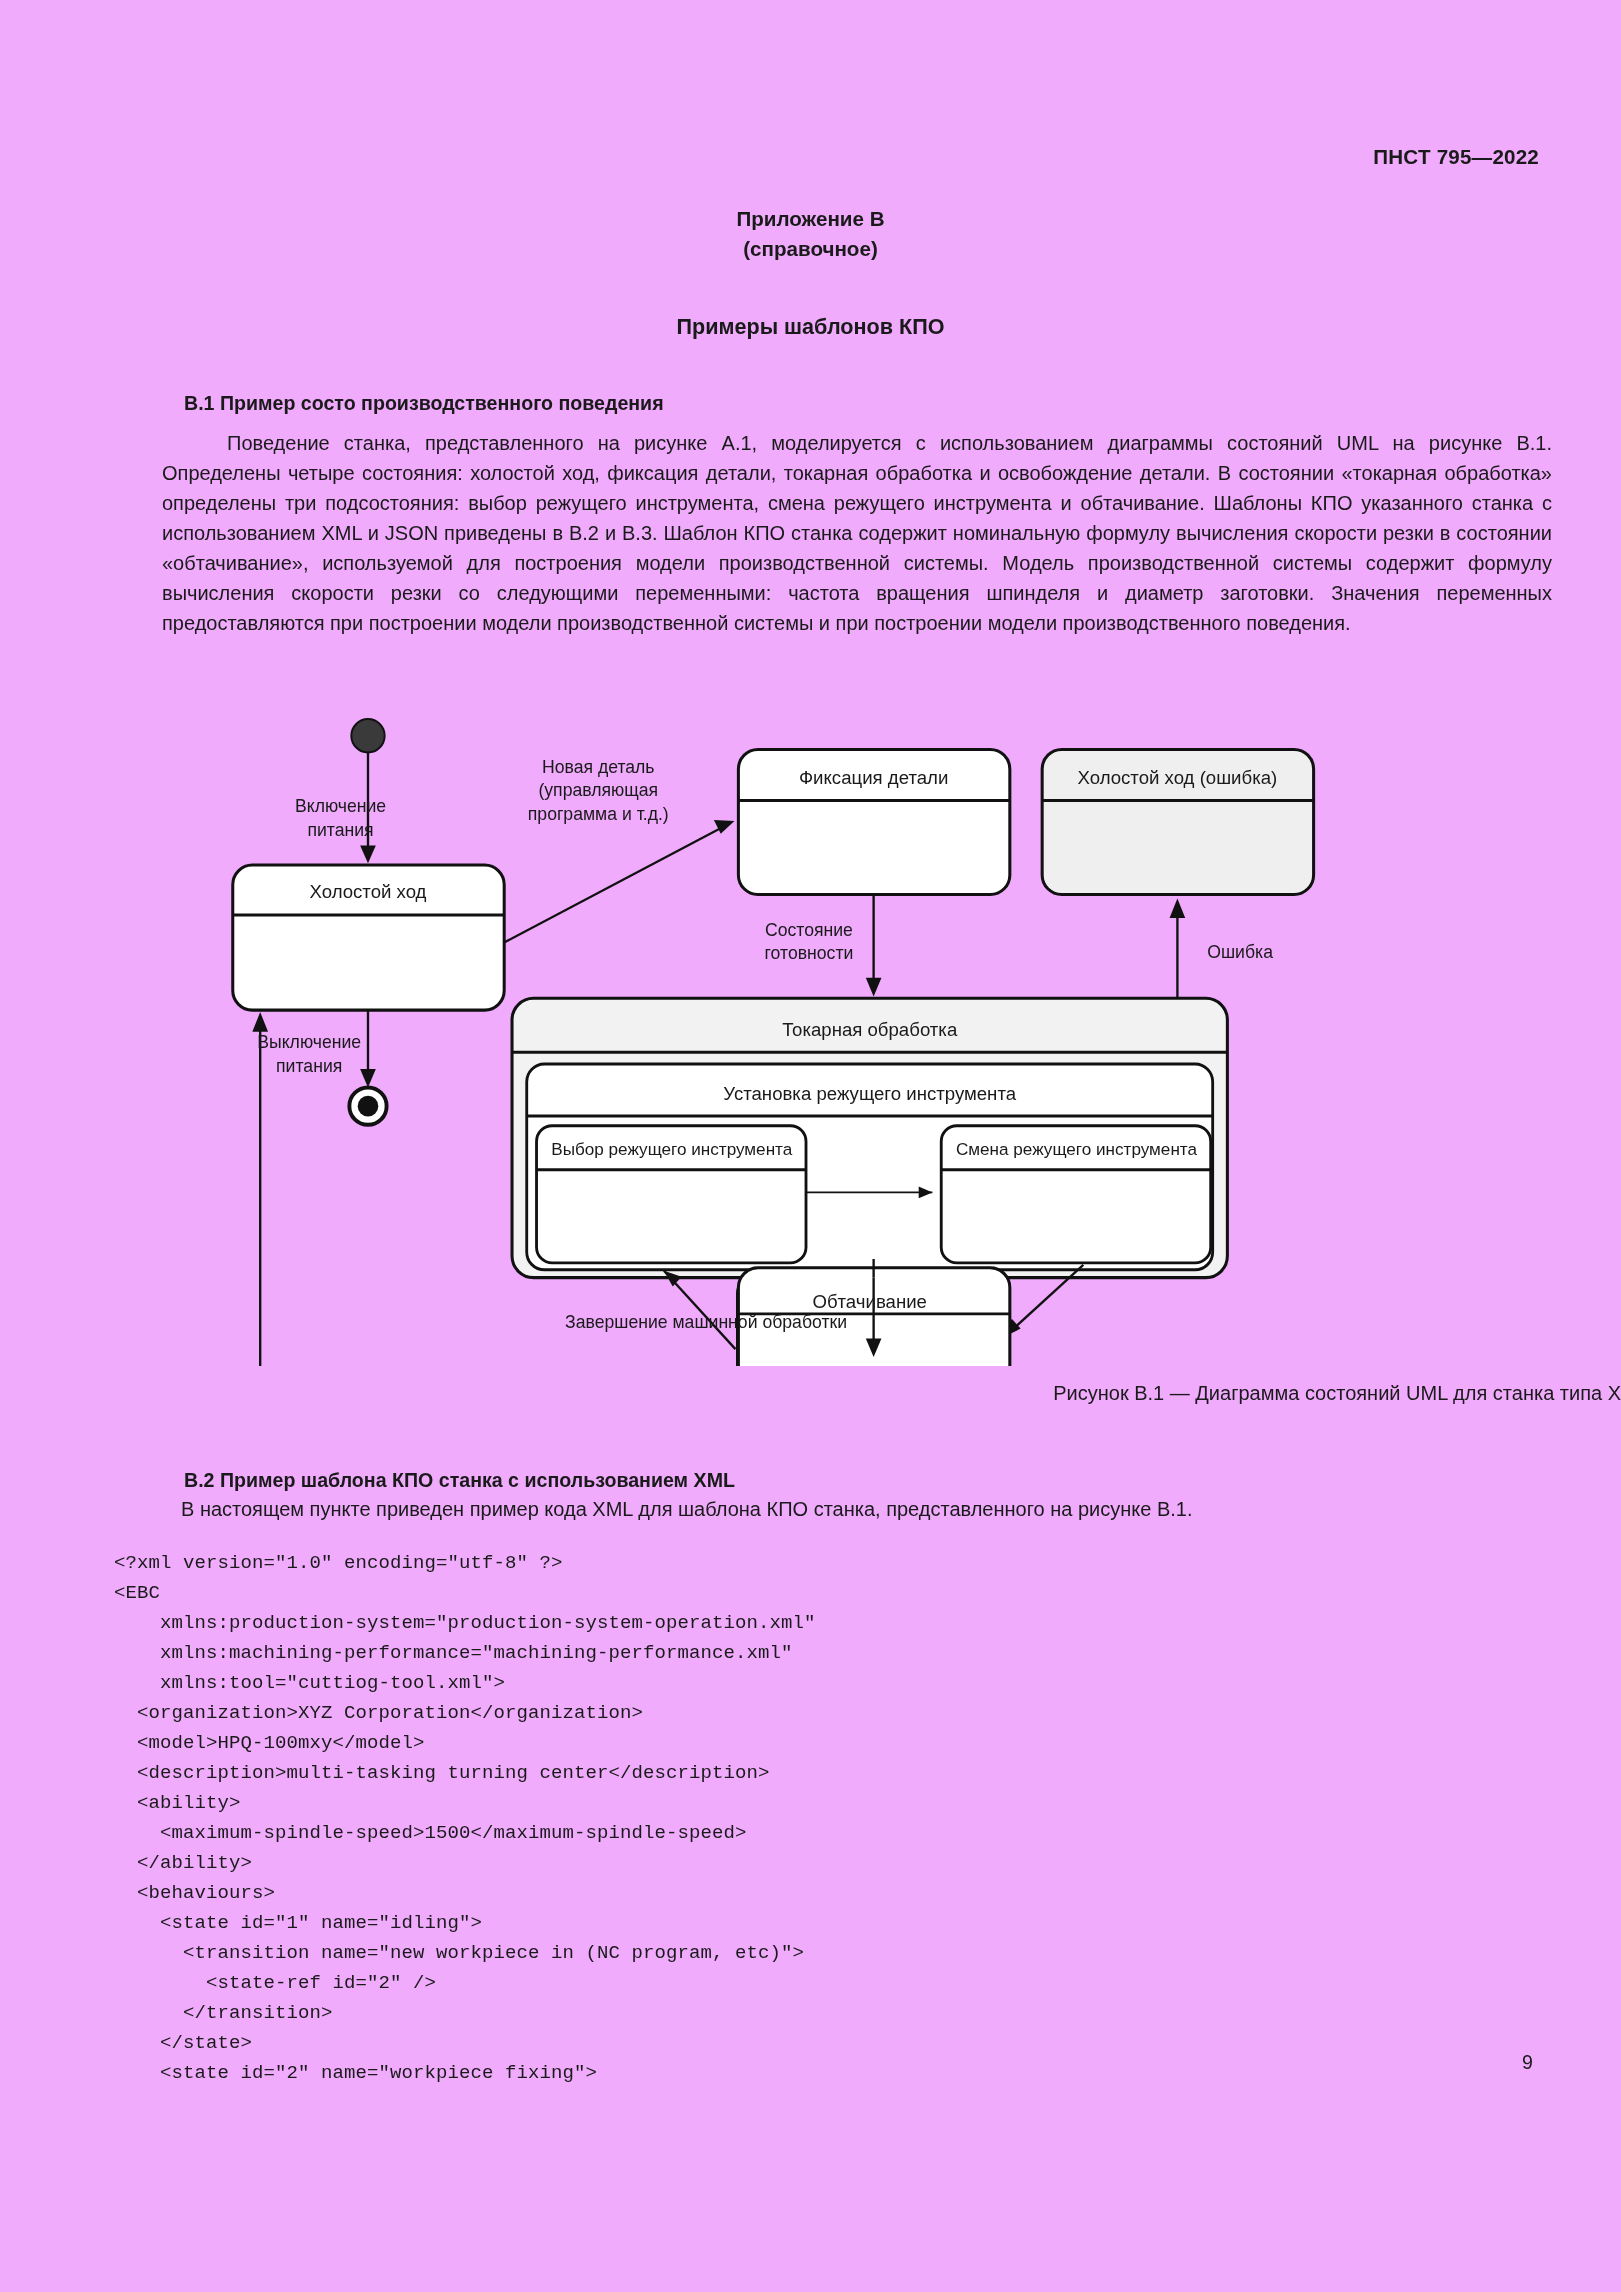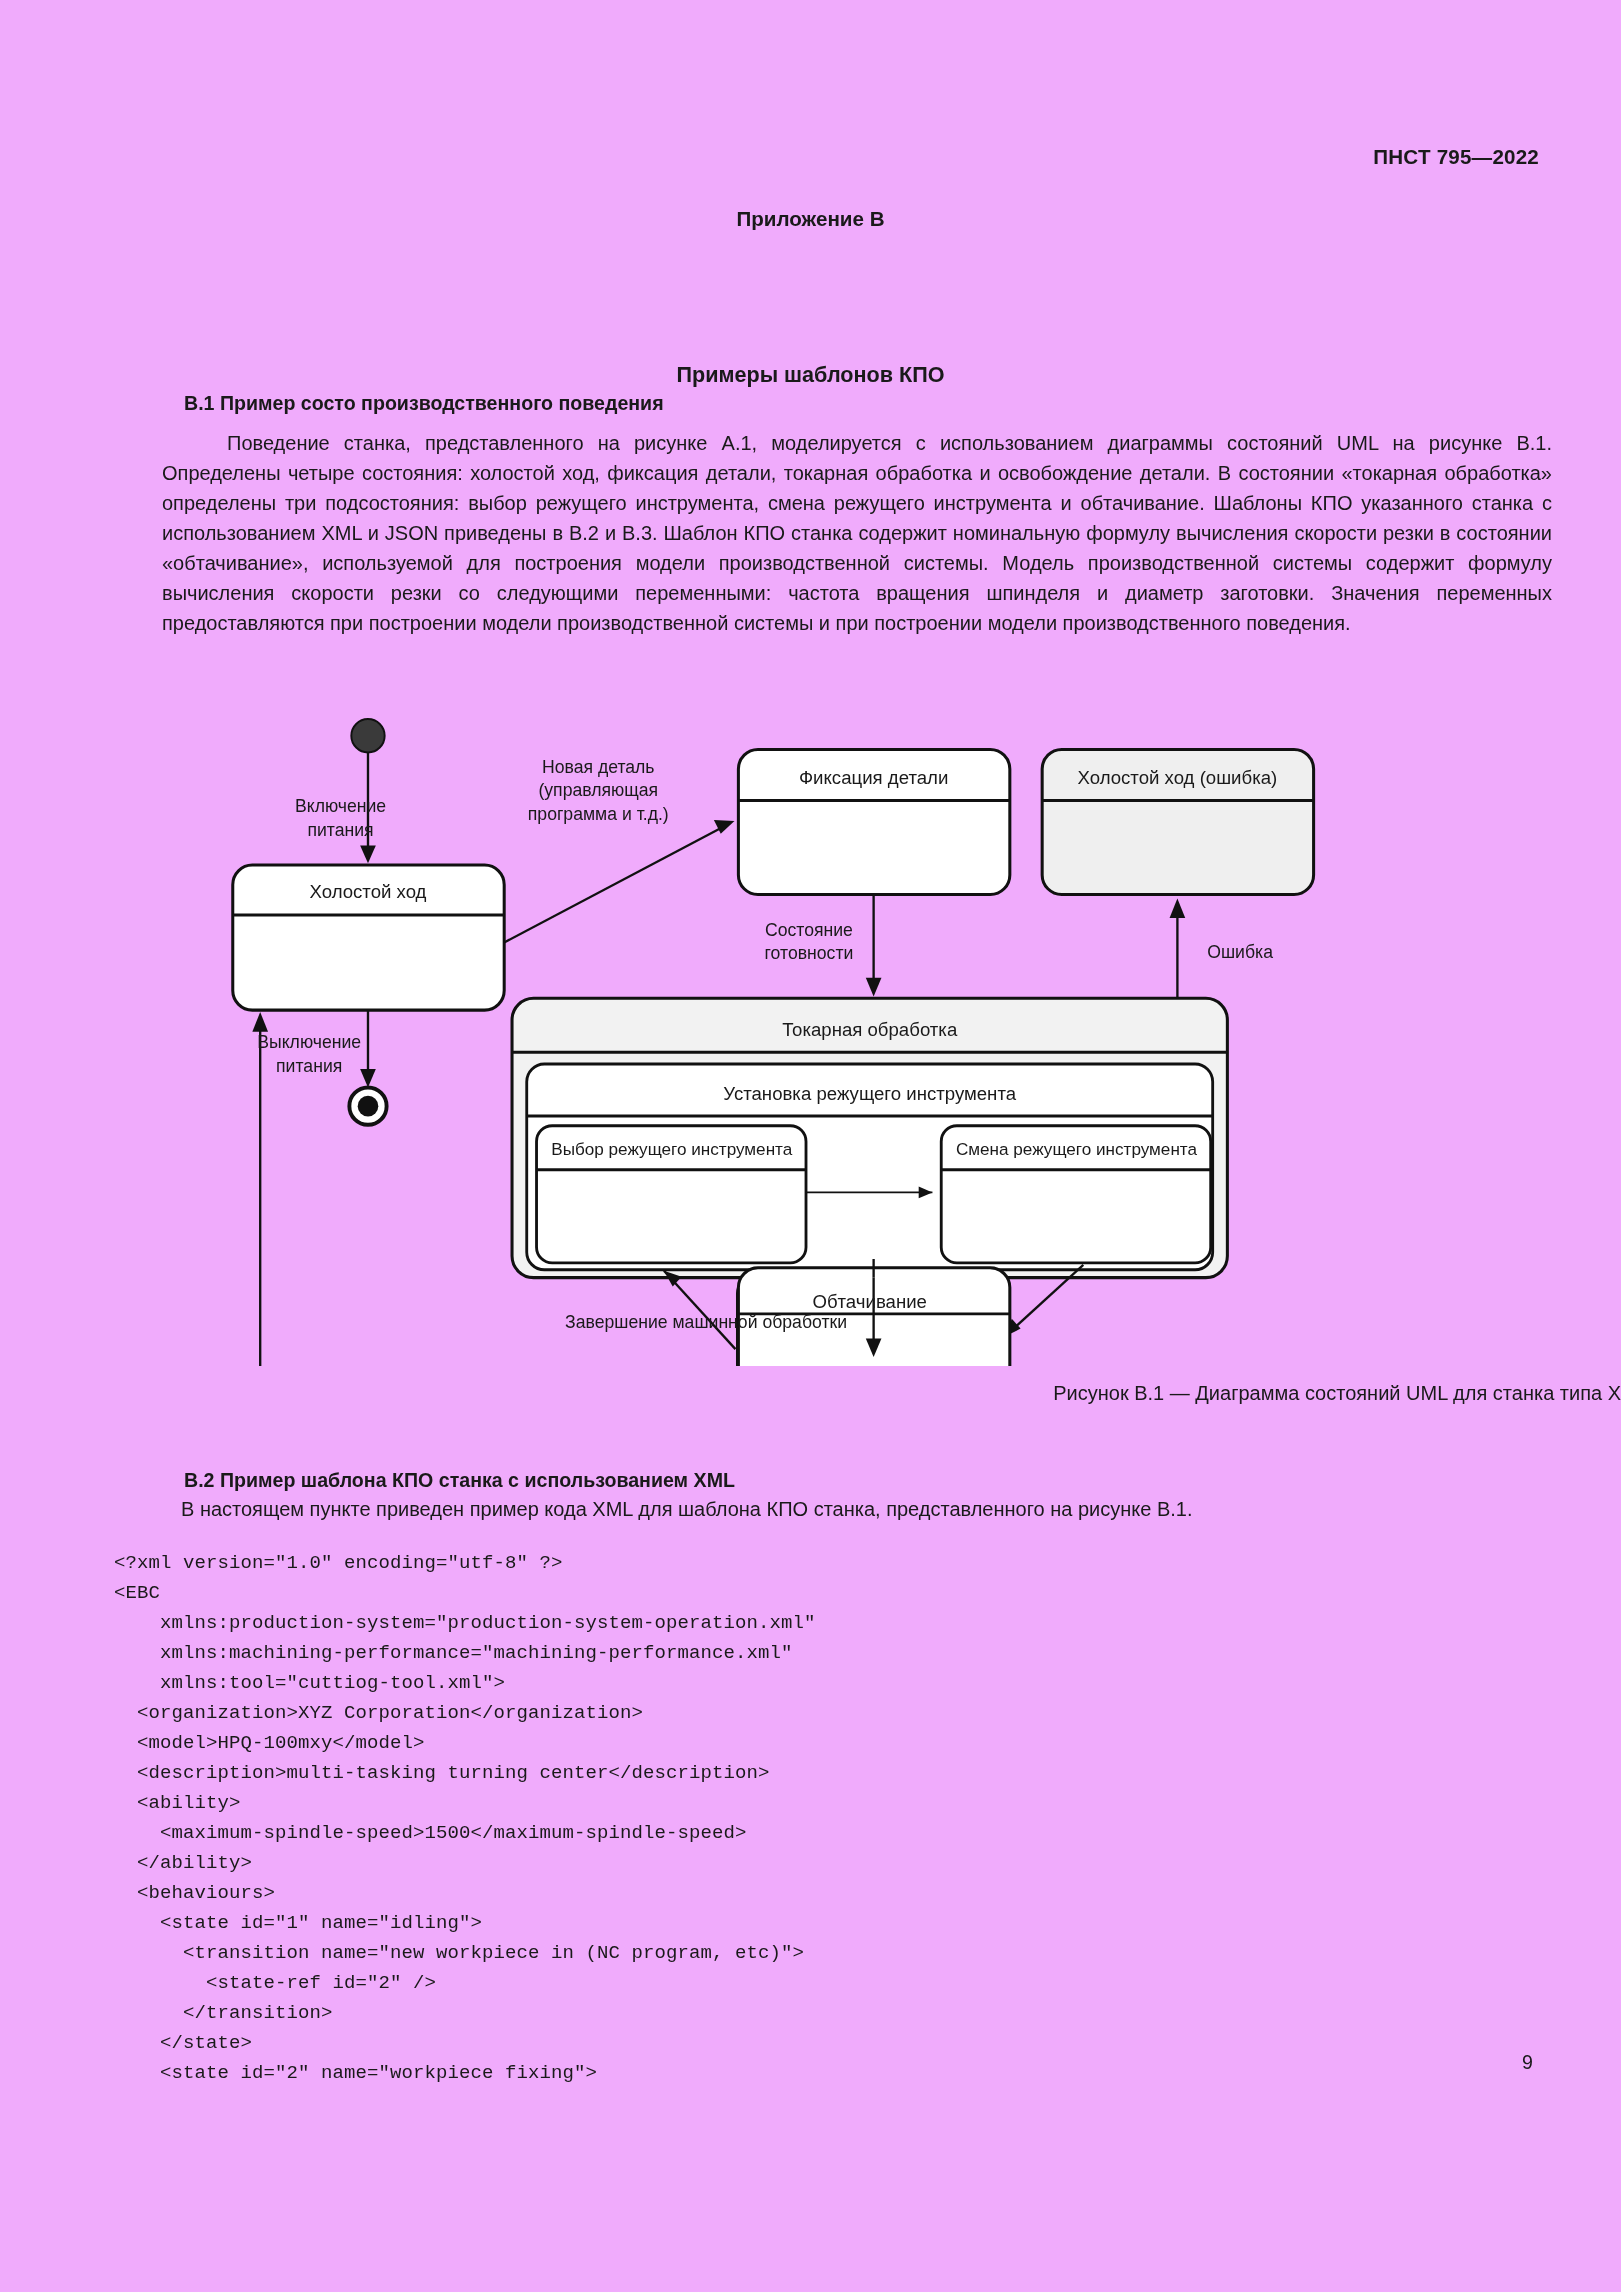--- a/index.html
+++ b/index.html
@@ -44,21 +44,20 @@
   .annex-title .line2 { font-weight: bold; }
 
   .annex-subject {
     position: absolute;
     top: 314px;
     left: 0;
     width: 1621px;
     text-align: center;
     font-size: 21.6px;
     font-weight: bold;
-    margin-top: 48px;
   }
 
   
   .sec-head {
     position: absolute;
     font-size: 19.6px;
     font-weight: bold;
     left: 184px;
   }
   #sec-b1 { top: 392px; }
@@ -147,20 +146,21 @@
 </style>
 </head>
 <body>
 
 <div class="page">
 
   <div class="running-header">ПНСТ 795—2022</div>
 
   <div class="annex-title">
     <div>Приложение В</div>
+    <div class="line2">(справочное)</div>
   </div>
 
   <div class="annex-subject">Примеры шаблонов КПО</div>
 
   <div class="sec-head" id="sec-b1">В.1 Пример состо производственного поведения</div>
 
   <div class="para" id="para-b1">Поведение станка, представленного на рисунке А.1, моделируется с использованием диаграммы состояний UML на рисунке В.1. Определены четыре состояния: холостой ход, фиксация детали, токарная обработка и осво­бождение детали. В состоянии «токарная обработка» определены три подсостояния: выбор режущего инструмен­та, смена режущего инструмента и обтачивание. Шаблоны КПО указанного станка с использованием XML и JSON приведены в В.2 и В.3.  Шаблон КПО станка содержит номинальную формулу вычисления скорости резки в состо­янии «обтачивание», используемой для построения модели производственной системы. Модель производствен­ной системы содержит формулу вычисления скорости резки со следующими переменными: частота вращения шпинделя и диаметр заготовки. Значения переменных предоставляются при построении модели производственной системы и при построении модели производственного поведения.</div>
 
   <div class="figure">
     <svg width="1122" height="652" viewBox="0 0 1145 665" xmlns="http://www.w3.org/2000/svg">

